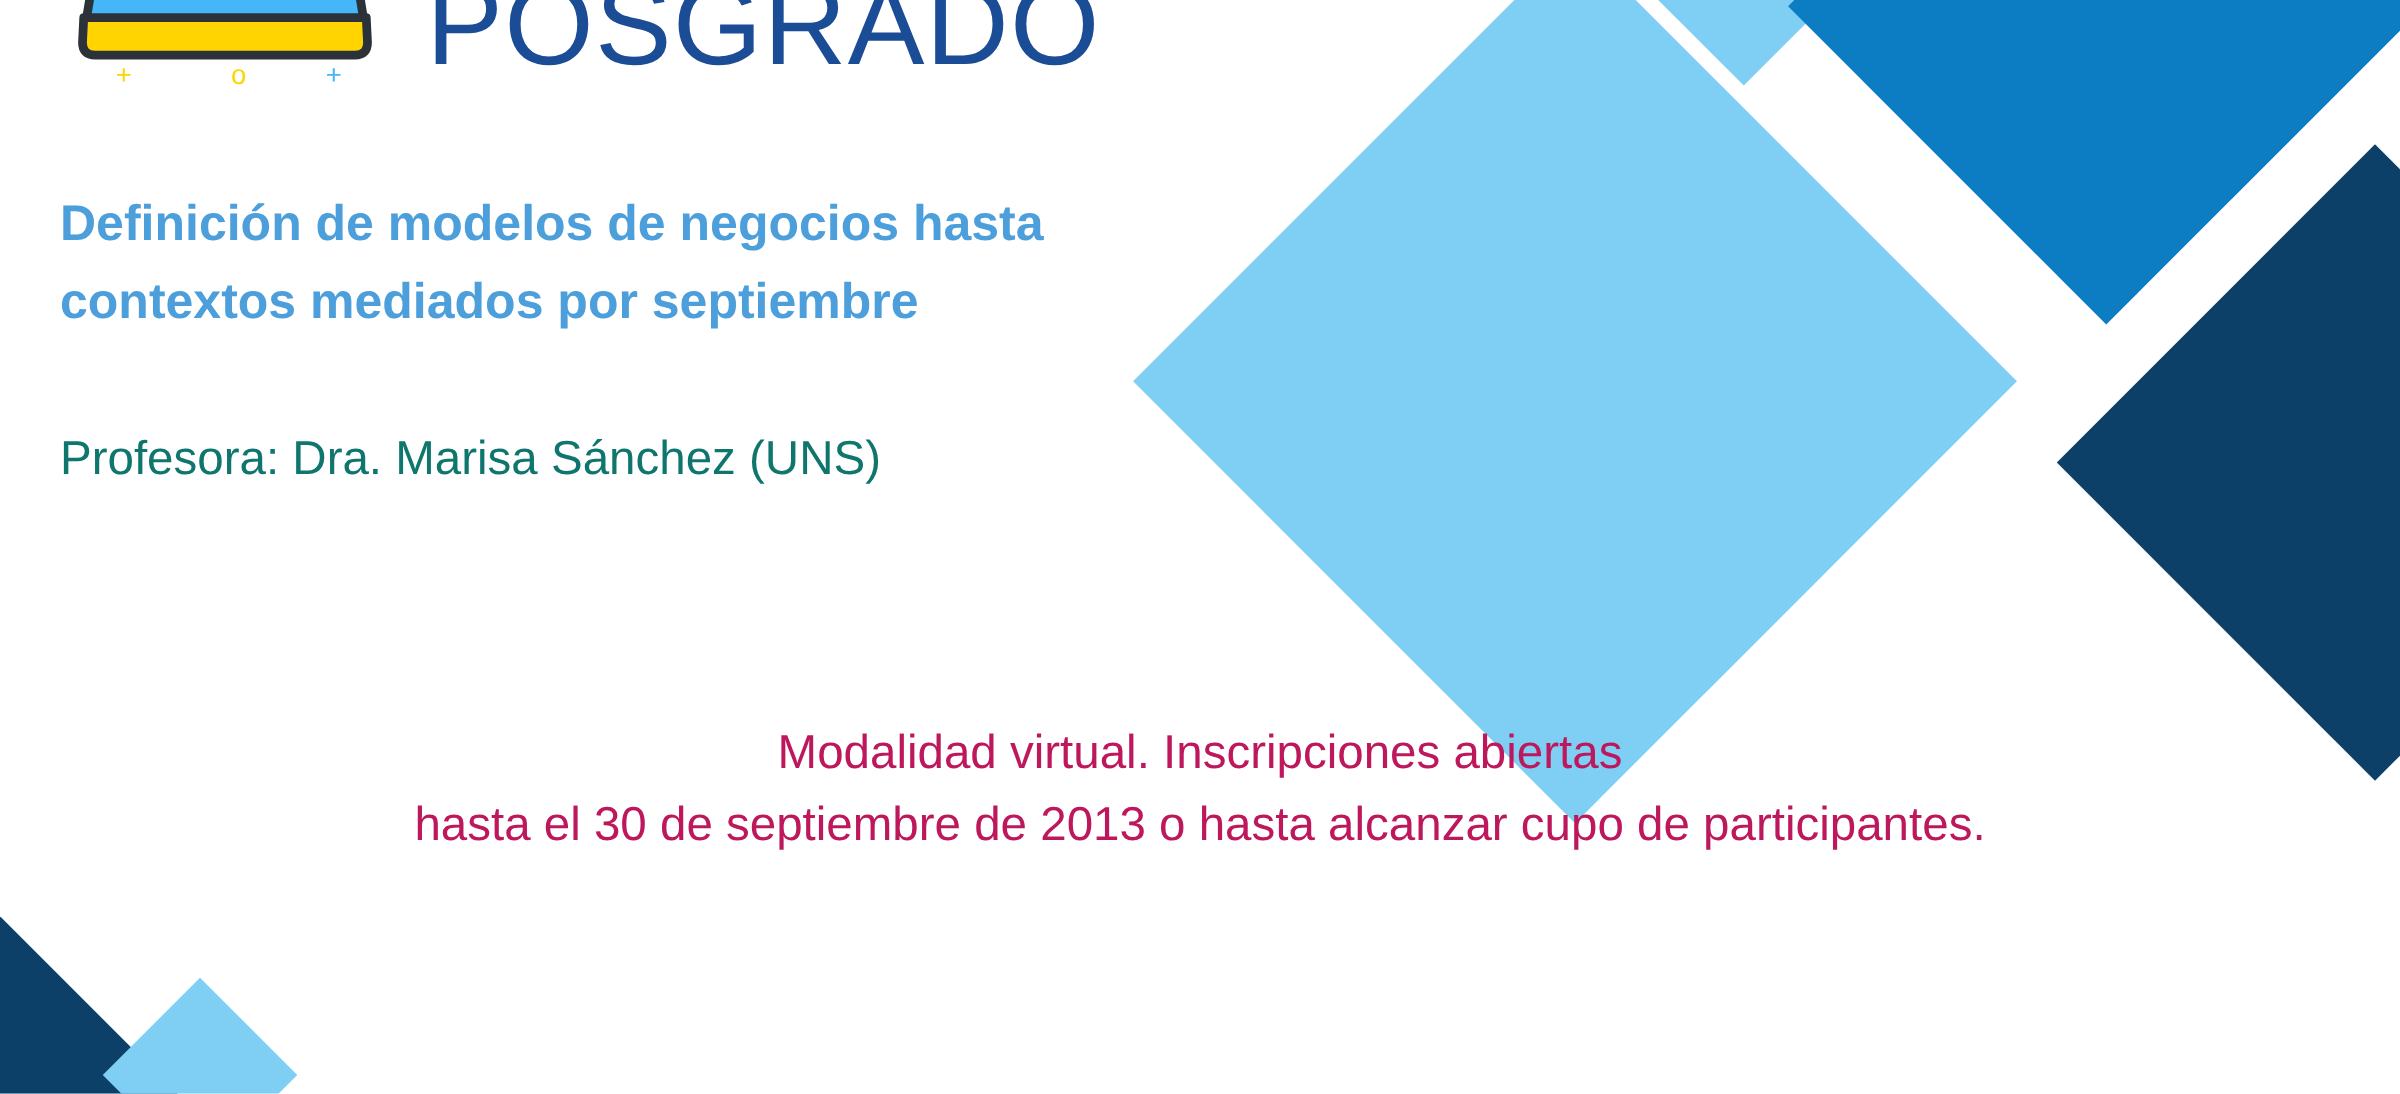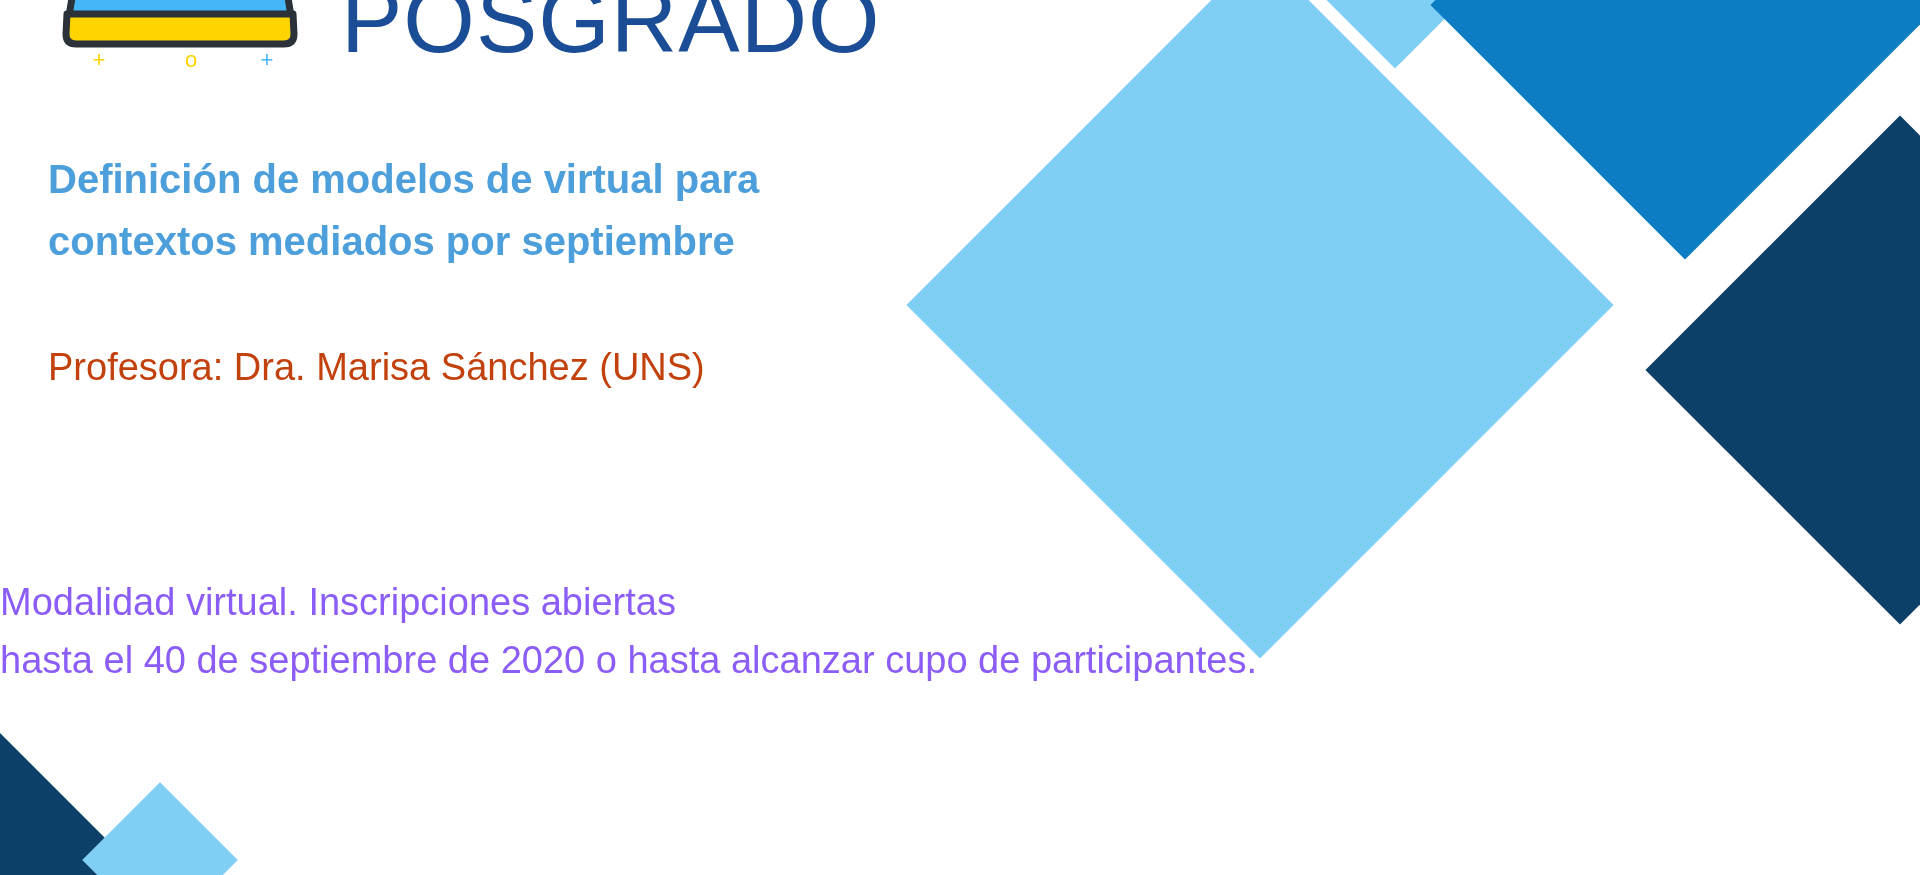--- a/index.html
+++ b/index.html
@@ -116,34 +116,34 @@
   .headline .ln {
     display: block;
   }
   .professor {
     position: absolute;
     left: 48px;
     top: 341px;
     font-size: 38px;
     line-height: 1.4;
     font-weight: 400;
-    color: #c2410c;
+    color: #0f766e;
     white-space: nowrap;
   }
 
   
   .bottom-block {
     position: absolute;
     left: 0;
     right: 0;
     top: 574px;
-    text-align: left;
+    text-align: center;
     font-size: 38px;
     line-height: 1.52;
-    color: #8b5cf6;
+    color: #be185d;
   }
   .bottom-block .ln {
     display: block;
   }
 </style>
 </head>
 <body>
 
 <div id="poster">
 
@@ -171,24 +171,24 @@
 
       <text x="54" y="137" font-family="'Liberation Sans', sans-serif" font-size="22" fill="#FFD400" text-anchor="middle">+</text>
       <text x="146" y="137" font-family="'Liberation Sans', sans-serif" font-size="22" fill="#FFD400" text-anchor="middle">o</text>
       <text x="222" y="137" font-family="'Liberation Sans', sans-serif" font-size="22" fill="#45B6F7" text-anchor="middle">+</text>
     </svg>
 
     <div class="brand-title">POSGRADO</div>
   </div>
 
   <div class="headline">
-    <span class="ln">Definición de modelos de virtual para</span>
+    <span class="ln">Definición de modelos de negocios hasta</span>
     <span class="ln">contextos mediados por septiembre</span>
   </div>
 
   <div class="professor">Profesora: Dra. Marisa Sánchez (UNS)</div>
 
   <div class="bottom-block">
     <span class="ln">Modalidad virtual. Inscripciones abiertas</span>
-    <span class="ln">hasta el 40 de septiembre de 2020 o hasta alcanzar cupo de participantes.</span>
+    <span class="ln">hasta el 30 de septiembre de 2013 o hasta alcanzar cupo de participantes.</span>
   </div>
 
 </div>
 
 </body></html>

